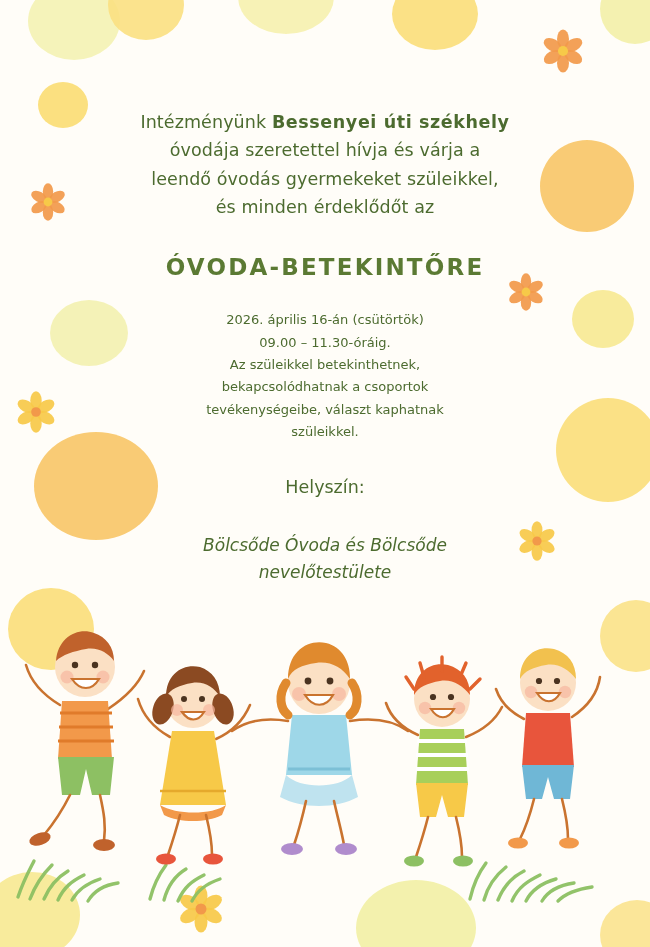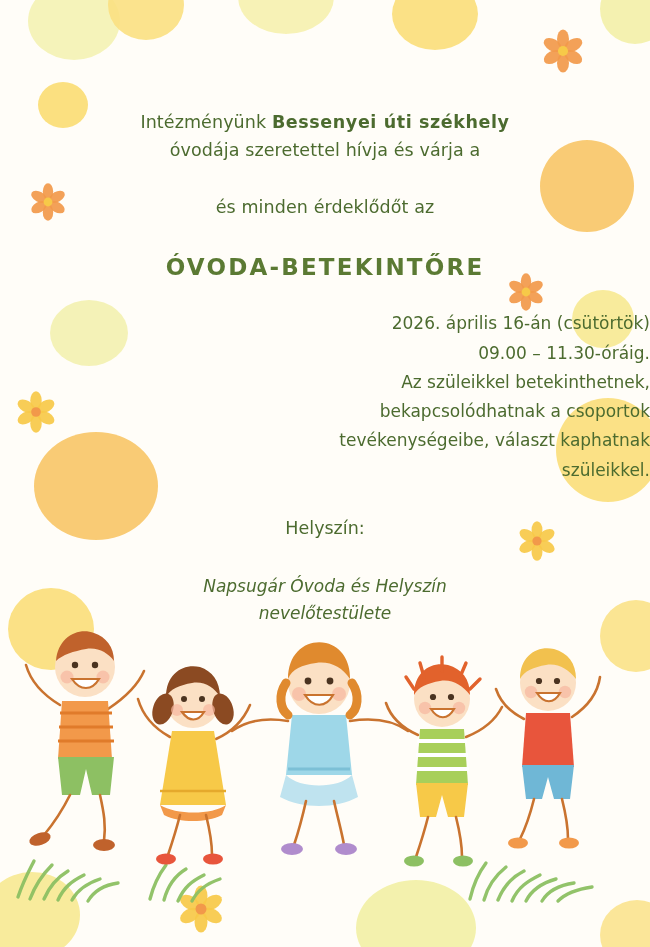--- a/index.html
+++ b/index.html
@@ -66,24 +66,23 @@
     padding-top: 30px;
     font-size: 23px;
     font-weight: bold;
     letter-spacing: 2.2px;
     color: #5b7a33;
   }
 
   .details {
     margin: 0;
     padding-top: 26px;
-    font-size: 17px;
+    font-size: 13px;
     line-height: 1.72;
     color: #4c6b2f;
-    text-align: right;
   }
 
   .place {
     margin: 0;
     padding-top: 28px;
     font-size: 17.5px;
     line-height: 1.72;
     color: #4c6b2f;
   }
 
@@ -208,41 +207,41 @@
           <circle cx="50" cy="50" r="11" fill="#f2994a"></circle>
         </g>
       </svg>
     </div>
 
   <div class="content">
 
     <p class="intro">
       <span>Intézményünk </span><span class="bold">Bessenyei úti székhely</span><br>
       <span>óvodája szeretettel hívja és várja a</span><br>
-      <br>
+      <span>leendő óvodás gyermekeket szüleikkel,</span><br>
       <span>és minden érdeklődőt az</span>
     </p>
 
     <h1 class="headline">ÓVODA-BETEKINTŐRE</h1>
 
     <p class="details">
       <span>2026. április 16-án (csütörtök)</span><br>
       <span>09.00 – 11.30-óráig.</span><br>
       <span>Az szüleikkel betekinthetnek,</span><br>
       <span>bekapcsolódhatnak a csoportok</span><br>
       <span>tevékenységeibe, választ kaphatnak</span><br>
       <span>szüleikkel.</span>
     </p>
 
     <p class="place">
       <span>Helyszín:</span><br>
     </p>
 
     <p class="signature">
-      <span>Napsugár Óvoda és Helyszín</span><br>
+      <span>Bölcsőde Óvoda és Bölcsőde</span><br>
       <span>nevelőtestülete</span>
     </p>
   </div>
 
   <svg class="grass" viewBox="0 0 650 70">
     <g stroke="#8dc063" stroke-width="3.4" fill="none" stroke-linecap="round" opacity="0.95">
       <path d="M18 62 C24 44 30 34 34 26"></path>
       <path d="M30 64 C36 48 44 38 52 30"></path>
       <path d="M44 64 C50 50 58 42 68 36"></path>
       <path d="M58 65 C64 52 72 46 84 40"></path>

